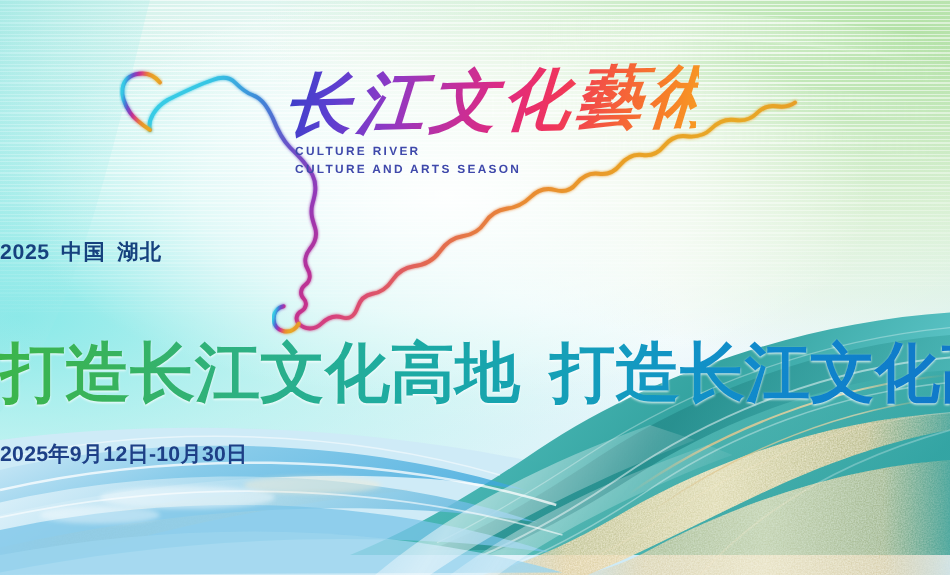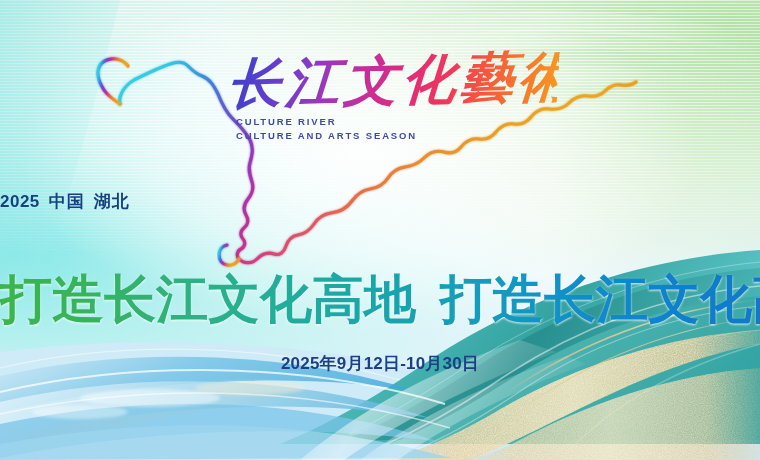--- a/index.html
+++ b/index.html
@@ -124,21 +124,21 @@
             background-clip: text;
     color: transparent;
     -webkit-text-fill-color: transparent;
     filter: drop-shadow(0 1px 1px rgba(255,255,255,0.85));
   }
   .headline .gap { display: inline-block; width: 24px; }
 
   .daterange {
     position: absolute;
     left: 0; right: 0; top: 352px;
-    text-align: center;
+    text-align: left;
     color: #1d3f86;
     font-size: 17px;
     font-weight: 700;
     letter-spacing: 0.2px;
   }
 
   
   .map-svg { position: absolute; left: 0; top: 0; width: 760px; height: 460px; }
 </style>
 </head>

